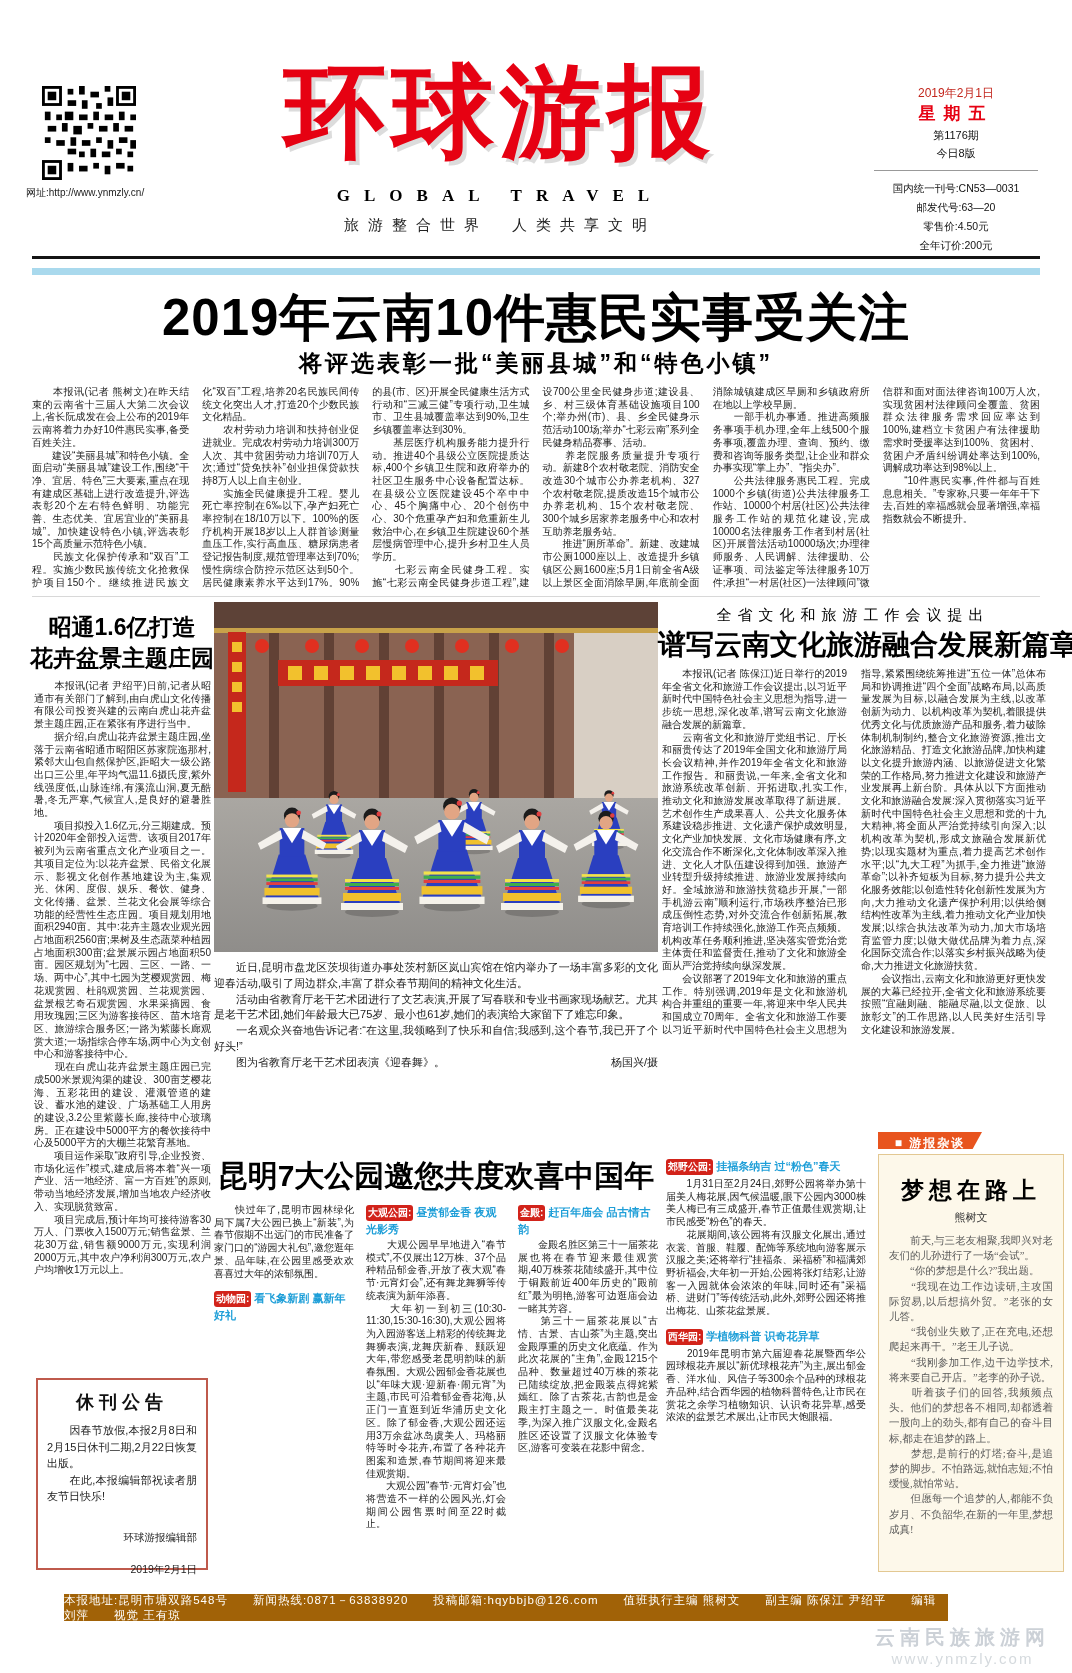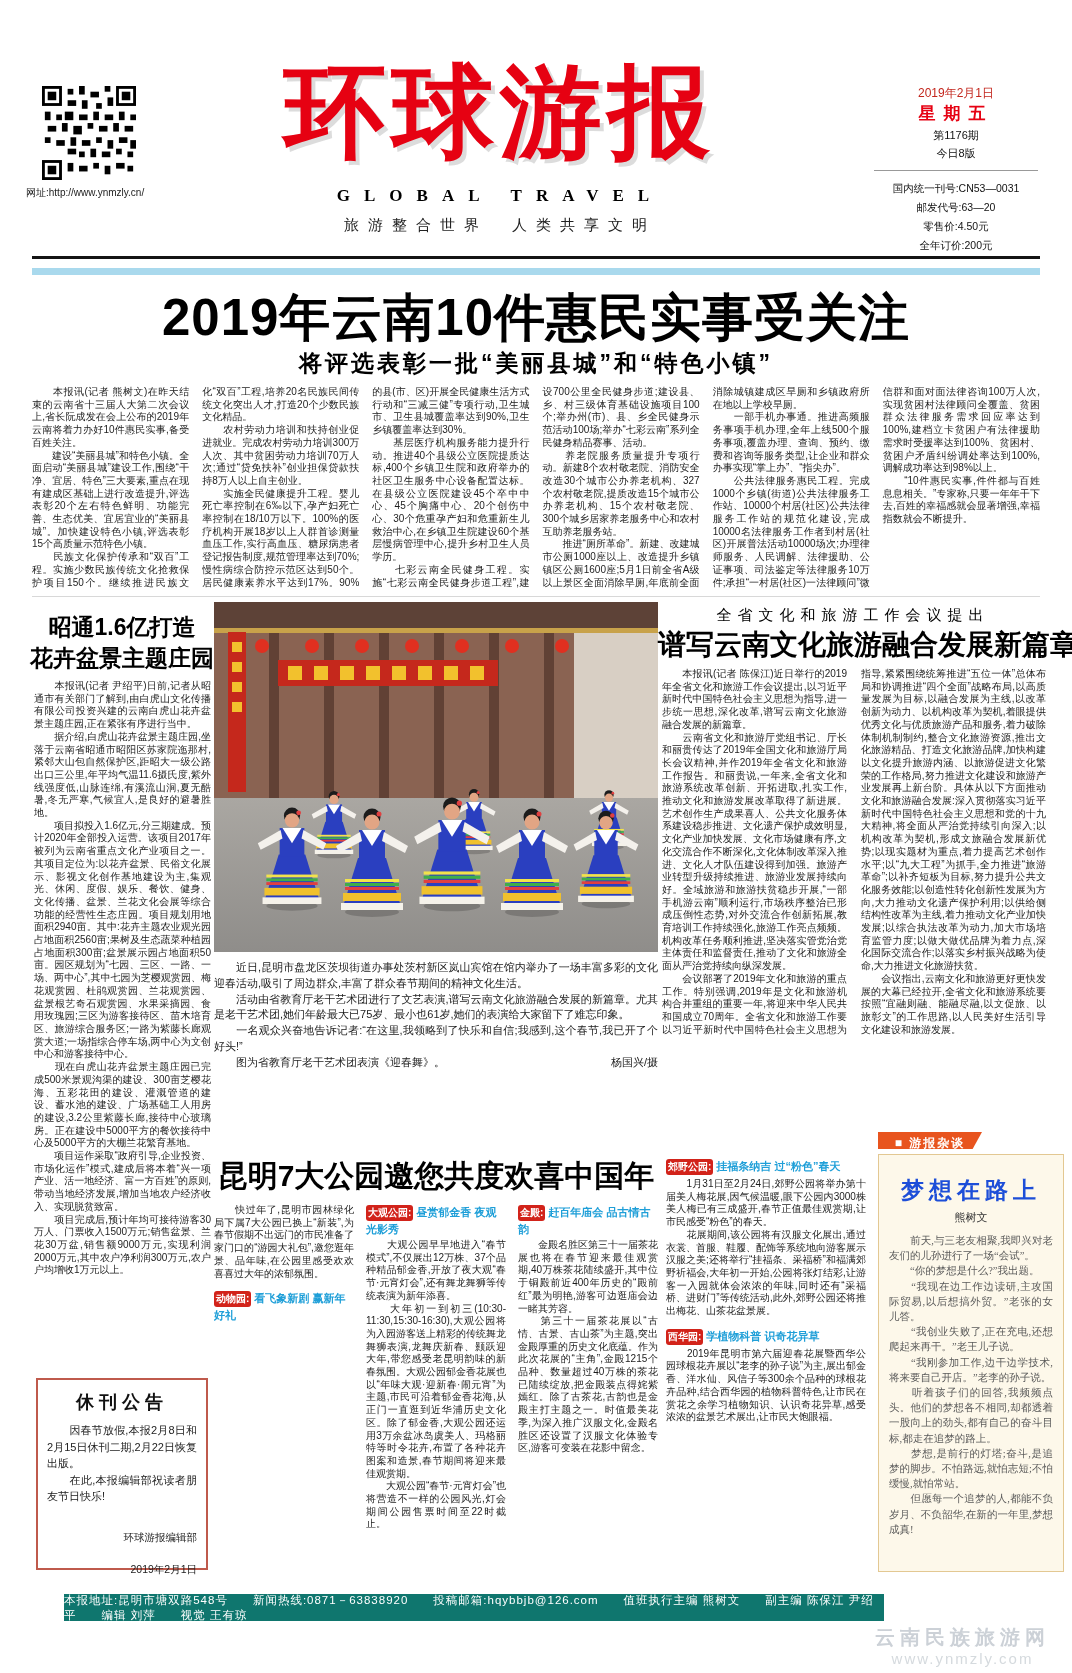--- a/index.html
+++ b/index.html
@@ -65,26 +65,26 @@
       padding:1px 2px;margin-right:3px;border-radius:3px;}
   .psec-title{color:#1f9fd8;font-weight:bold;font-size:11px;}
   .side-flow{position:absolute;left:666px;top:1158px;width:200px;height:414px;overflow:hidden;}
   
   .essay-tab{position:absolute;left:878px;top:1132px;width:104px;height:17px;background:#e8541e;
       color:#fff;font-size:12px;font-weight:bold;line-height:23px;text-align:center;letter-spacing:2px;
       clip-path:polygon(0 0,100% 0,91% 100%,0 100%);z-index:3;}
   .essay-box{position:absolute;left:878px;top:1154px;width:186px;height:418px;background:#fdf8ea;
       border:1px solid #e3c892;box-sizing:border-box;padding:14px 10px 8px;overflow:hidden;z-index:2;}
   .essay-title{text-align:center;font-family:"Liberation Serif",serif;font-size:23px;font-weight:900;
-      letter-spacing:5px;color:#1d4ed8;margin-top:6px;}
+      letter-spacing:5px;color:#000000;margin-top:6px;}
   .essay-author{text-align:center;font-size:11px;color:#333;margin:4px 0 8px;}
   .essay-body{font-family:"Liberation Serif",serif;font-size:10.5px;line-height:15.2px;color:#5a5a5a;
       text-align:justify;white-space:pre-line;}
   
-  .footer{position:absolute;left:64px;top:1594px;width:820px;height:27px;background:#0f766e;
+  .footer{position:absolute;left:64px;top:1594px;width:884px;height:27px;background:#a16207;
       display:flex;align-items:center;justify-content:flex-start;color:#fff;font-size:11.5px;letter-spacing:1px;}
   .watermark{position:absolute;right:22px;top:1626px;text-align:center;line-height:22px;}
   .wm1{font-size:20px;font-weight:bold;letter-spacing:5px;color:#ccd1d7;}
   .wm2{font-size:15px;letter-spacing:2px;color:#d5dade;}
 </style>
 </head>
 <body>
 
 <div class="page">
 
@@ -264,21 +264,21 @@
       <use href="#dancer" transform="translate(395,244) scale(0.55)"></use>
       <use href="#dancer" transform="translate(78,302) scale(0.95)"></use>
       <use href="#dancer" transform="translate(158,308)"></use>
       <use href="#dancer" transform="translate(238,302) scale(1.05)"></use>
       <use href="#dancer" transform="translate(318,308)"></use>
       <use href="#dancer" transform="translate(392,300) scale(0.9)"></use>
     </svg>
   </div>
   <div class="caption">
     <div class="cap-main">　　近日,昆明市盘龙区茨坝街道办事处茨村新区岚山宾馆在馆内举办了一场丰富多彩的文化迎春活动,吸引了周边群众,丰富了群众春节期间的精神文化生活。
-　　活动由省教育厅老干艺术团进行了文艺表演,谱写云南文化旅游融合发展的新篇章。尤其是老干艺术团,她们年龄最大已75岁、最小也61岁,她们的表演给大家留下了难忘印象。
+　　活动由省教育厅老干艺术团进行了文艺表演,开展了写春联和专业书画家现场献艺。尤其是老干艺术团,她们年龄最大已75岁、最小也61岁,她们的表演给大家留下了难忘印象。
 　　一名观众兴奋地告诉记者:“在这里,我领略到了快乐和自信;我感到,这个春节,我已开了个好头!”</div>
     <div class="cap-row">
       <span>　　图为省教育厅老干艺术团表演《迎春舞》。</span>
       <span>杨国兴/摄</span>
     </div>
   </div>
 
   <div class="conf-kicker">全省文化和旅游工作会议提出</div>
   <div class="conf-hl">谱写云南文化旅游融合发展新篇章</div>
   <div class="conf-body bt">　　本报讯(记者 陈保江)近日举行的2019年全省文化和旅游工作会议提出,以习近平新时代中国特色社会主义思想为指导,进一步统一思想,深化改革,谱写云南文化旅游融合发展的新篇章。
@@ -307,21 +307,21 @@
   </div>
 
   <div class="side-flow">
     <div class="psec" style="margin-top:0;">
       <div class="psec-head"><span class="chip">郊野公园:</span><span class="psec-title">挂福条纳吉 过“粉色”春天</span></div>
       <div class="bt">　　1月31日至2月24日,郊野公园将举办第十届美人梅花展,因气候温暖,眼下公园内3000株美人梅已有三成盛开,春节正值最佳观赏期,让市民感受“粉色”的春天。
 　　花展期间,该公园将有汉服文化展出,通过衣裳、首服、鞋履、配饰等系统地向游客展示汉服之美;还将举行“挂福条、采福桥”和福满郊野祈福会,大年初一开始,公园将张灯结彩,让游客一入园就体会浓浓的年味,同时还有“采福桥、进财门”等传统活动,此外,郊野公园还将推出梅花、山茶花盆景展。</div>
     </div>
     <div class="psec">
       <div class="psec-head"><span class="chip">西华园:</span><span class="psec-title">学植物科普 识奇花异草</span></div>
-      <div class="bt">　　2019年昆明市第六届迎春花展暨西华公园球根花卉展以“老李的孙子说”为主,展出郁金香、洋水仙、风信子等300余个品种的球根花卉品种,结合西华园的植物科普特色,让市民在赏花之余学习植物知识、认识奇花异草,感受浓浓的盆景艺术展出,让市民大饱眼福。</div>
+      <div class="bt">　　2019年昆明市第六届迎春花展暨西华公园球根花卉展以“新优球根花卉”为主,展出郁金香、洋水仙、风信子等300余个品种的球根花卉品种,结合西华园的植物科普特色,让市民在赏花之余学习植物知识、认识奇花异草,感受浓浓的盆景艺术展出,让市民大饱眼福。</div>
     </div>
   </div>
 
   <div class="essay-tab">■ 游报杂谈</div>
   <div class="essay-box">
     <div class="essay-title">梦想在路上</div>
     <div class="essay-author">熊树文</div>
     <div class="essay-body">　　前天,与三老友相聚,我即兴对老友们的儿孙进行了一场“会试”。
 　　“你的梦想是什么?”我出题。
 　　“我现在边工作边读研,主攻国际贸易,以后想搞外贸。”老张的女儿答。

